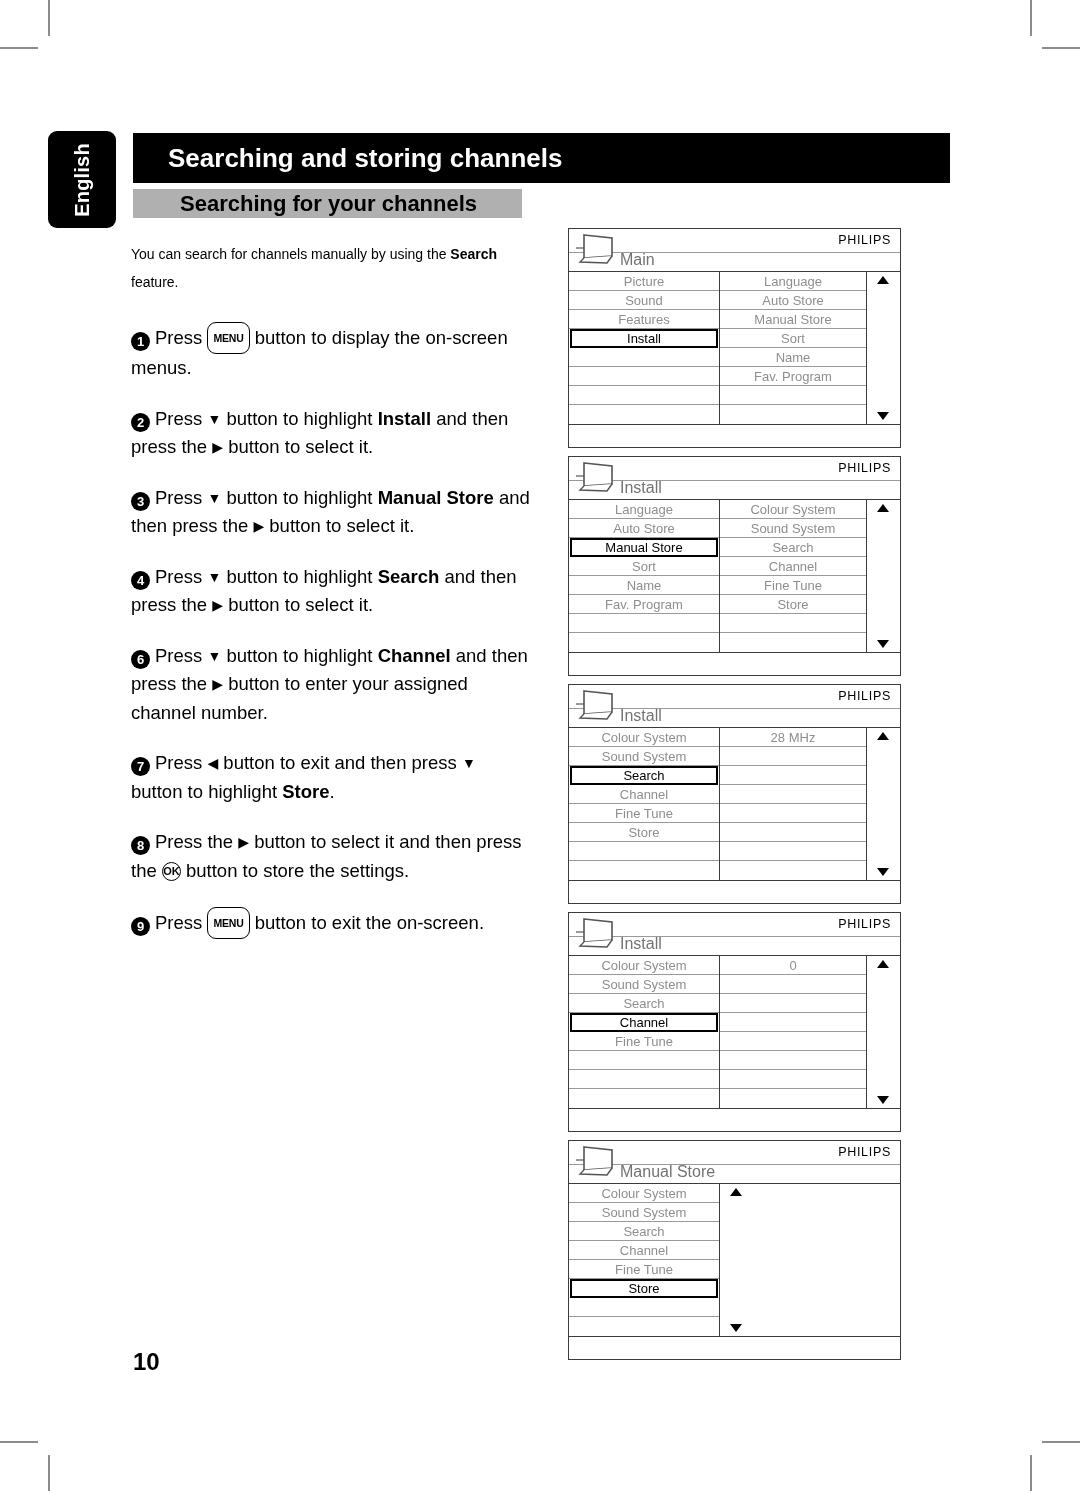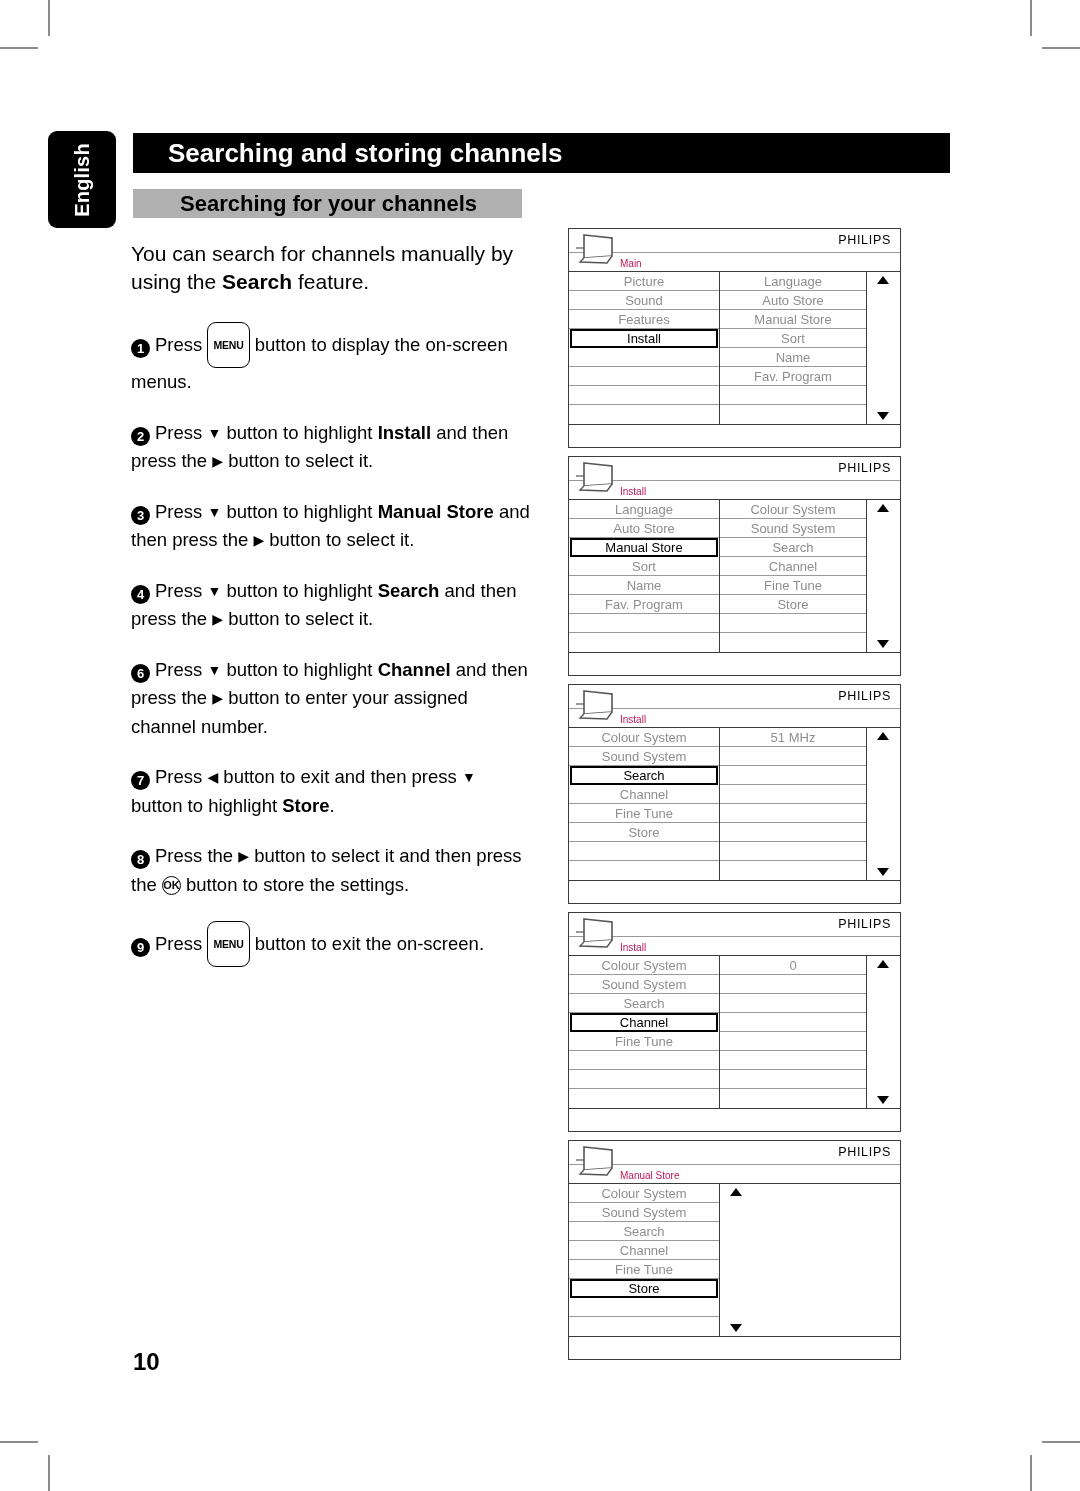--- a/index.html
+++ b/index.html
@@ -45,21 +45,21 @@
     white-space: nowrap;
     font-family: "Liberation Sans", sans-serif;
   }
 
   
   .page-title-bar {
     position: absolute;
     left: 133px;
     top: 133px;
     width: 817px;
-    height: 40px;
+    height: 50px;
     background: #000000;
   }
   .page-title-bar .title {
     position: absolute;
     left: 35px;
     top: 50%;
     transform: translateY(-50%);
     color: #ffffff;
     font-size: 26px;
     font-weight: bold;
@@ -87,21 +87,21 @@
 
   
   .body-col {
     position: absolute;
     left: 131px;
     top: 240px;
     width: 400px;
     color: #000000;
   }
   .intro {
-    font-size: 21px;
+    font-size: 14px;
     line-height: 28px;
     margin-bottom: 26px;
   }
   .intro b { font-weight: bold; }
 
   .step {
     position: relative;
     font-size: 18.5px;
     line-height: 28.5px;
     margin-bottom: 22px;
@@ -122,21 +122,21 @@
     text-align: center;
     vertical-align: -2px;
     margin-right: 5px;
     font-family: "Liberation Sans", sans-serif;
   }
 
   .keycap {
     display: inline-block;
     border: 1.6px solid #000;
     border-radius: 9px;
-    padding: 15px 5px;
+    padding: 8px 5px;
     font-size: 10.5px;
     font-weight: bold;
     line-height: 14px;
     vertical-align: 2px;
     letter-spacing: -0.2px;
     font-family: "Liberation Sans", sans-serif;
   }
   .keycap.round {
     border-radius: 50%;
     width: 17px;
@@ -187,22 +187,22 @@
     position: absolute;
     left: 7px;
     top: 3px;
     width: 40px;
     height: 33px;
   }
   .osd-head-label {
     position: absolute;
     left: 51px;
     bottom: 2px;
-    font-size: 10px;
-    color: #be185d;
+    font-size: 16px;
+    color: #737373;
   }
   .osd-head-rule {
     position: absolute;
     left: 0;
     right: 0;
     top: 23px;
     height: 1px;
     background: #9a9a9a;
   }
 
@@ -405,21 +405,21 @@
           <div class="osd-row">Colour System</div>
           <div class="osd-row">Sound System</div>
           <div class="osd-row sel">Search</div>
           <div class="osd-row">Channel</div>
           <div class="osd-row">Fine Tune</div>
           <div class="osd-row">Store</div>
           <div class="osd-row blank"></div>
           <div class="osd-row blank"></div>
         </div>
         <div class="osd-col right">
-          <div class="osd-row">51 MHz</div>
+          <div class="osd-row">28 MHz</div>
           <div class="osd-row blank"></div>
           <div class="osd-row blank"></div>
           <div class="osd-row blank"></div>
           <div class="osd-row blank"></div>
           <div class="osd-row blank"></div>
           <div class="osd-row blank"></div>
           <div class="osd-row blank"></div>
         </div>
         <div class="osd-col bar">
           <div class="scroll-arrow up"></div>

